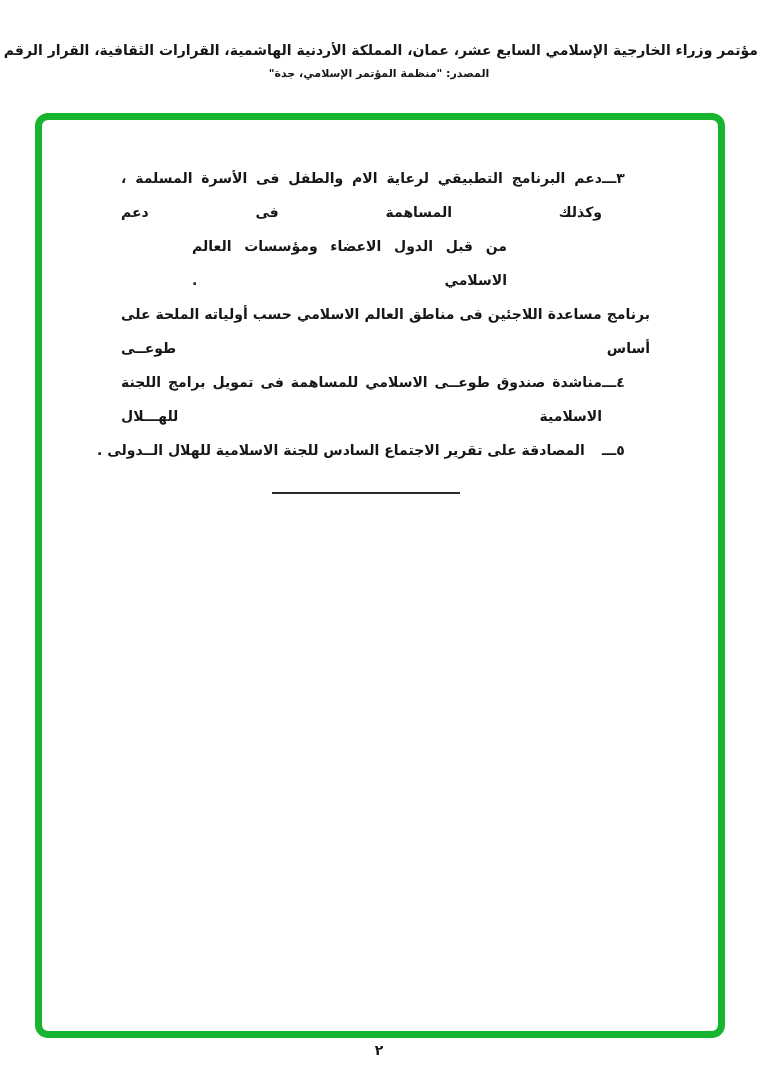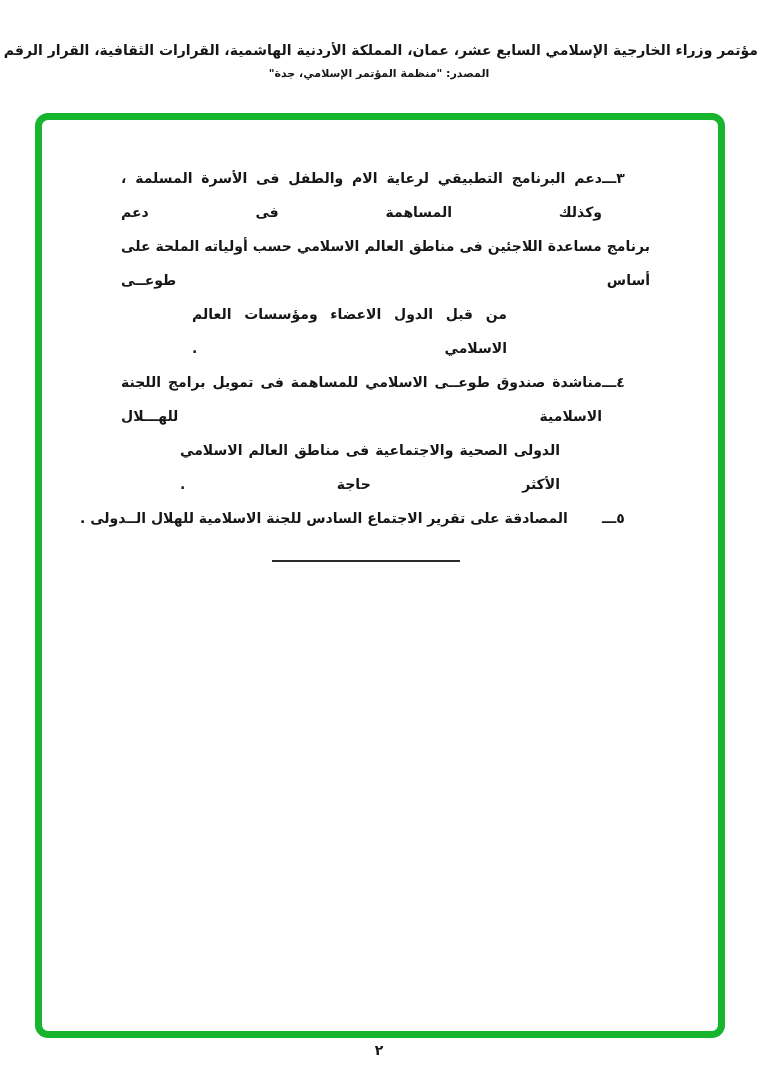--- a/index.html
+++ b/index.html
@@ -33,21 +33,21 @@
     direction: rtl;
     font-size: 14px;
   }
   .line { line-height: 34px; min-height: 34px; }
   .first { display: flex; }
   .num { flex: 0 0 48px; width: 48px; text-align: left; }
   .txt { flex: 1; }
   .jl { text-align: justify; text-align-last: justify; margin-left: 41px; }
   .item3-l3 { margin: 0 143px 0 112px; }
   .item4-l2 { margin: 0 90px 0 100px; }
-  .item5-txt { text-align: left; }
+  .item5-txt { text-align: center; }
   .rule {
     width: 188px; height: 2px; background: #2b2b2b;
     margin: 25px 190px 0 auto;
   }
   .page-number {
     position: absolute; top: 1042px; left: 0; width: 100%;
     text-align: center; font-size: 14px;
   }
 </style>
 </head>
@@ -61,30 +61,29 @@
   </div>
 
   <div class="frame">
     <div class="content">
 
       <div class="item">
         <div class="line first">
           <span class="num">٣ـــ</span>
           <span class="txt jl">دعم البرنامج التطبيقي لرعاية الام والطفل فى الأسرة المسلمة ،  وكذلك المساهمة فى دعم</span>
         </div>
+        <div class="line jl item3-l3">من قبل الدول الاعضاء ومؤسسات العالم الاسلامي .</div>
         <div class="line jl">برنامج مساعدة اللاجئين فى مناطق العالم الاسلامي حسب أولياته الملحة على أساس طوعــى</div>
-        <div class="line jl item3-l3">من قبل الدول الاعضاء ومؤسسات العالم الاسلامي .</div>
       </div>
 
       <div class="item">
         <div class="line first">
           <span class="num">٤ـــ</span>
           <span class="txt jl">مناشدة صندوق طوعــى الاسلامي للمساهمة فى تمويل برامج اللجنة الاسلامية للهـــلال</span>
         </div>
-        <div class="line jl item4-l2">الدولى الصحية والاجتماعية فى مناطق العالم الاسلامي الأكثر حاجة .</div>
       </div>
 
       <div class="item">
         <div class="line first">
           <span class="num">٥ـــ</span>
           <span class="txt item5-txt">المصادقة على تقرير الاجتماع السادس للجنة الاسلامية للهلال الــدولى .</span>
         </div>
       </div>
 
       <div class="rule"></div>

